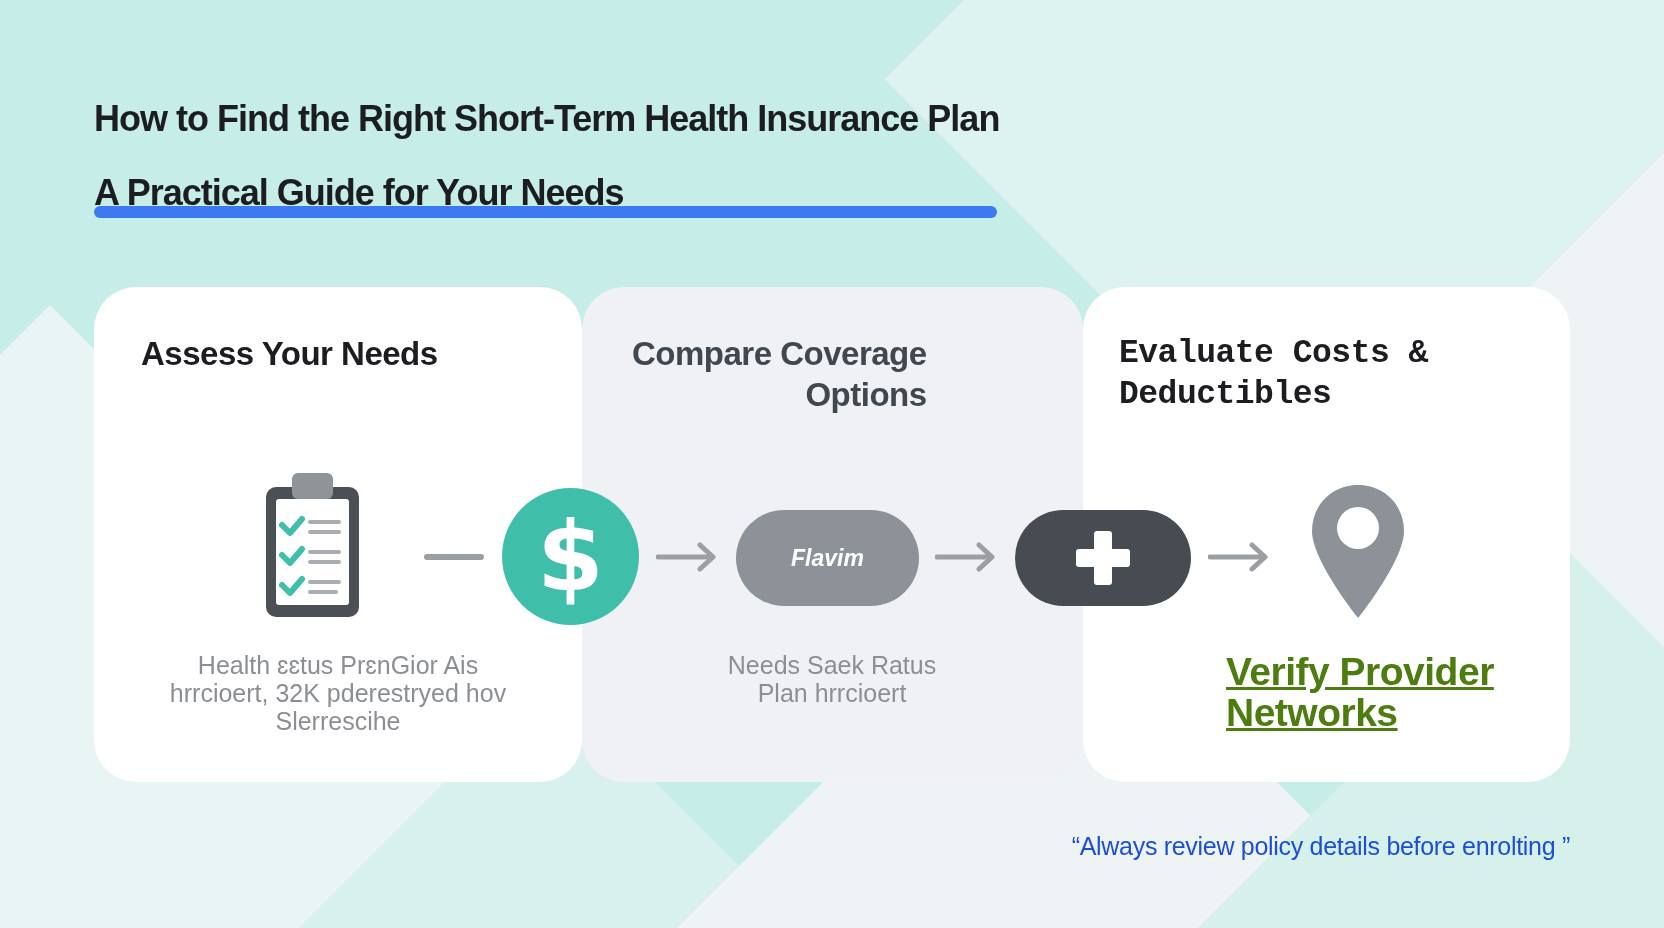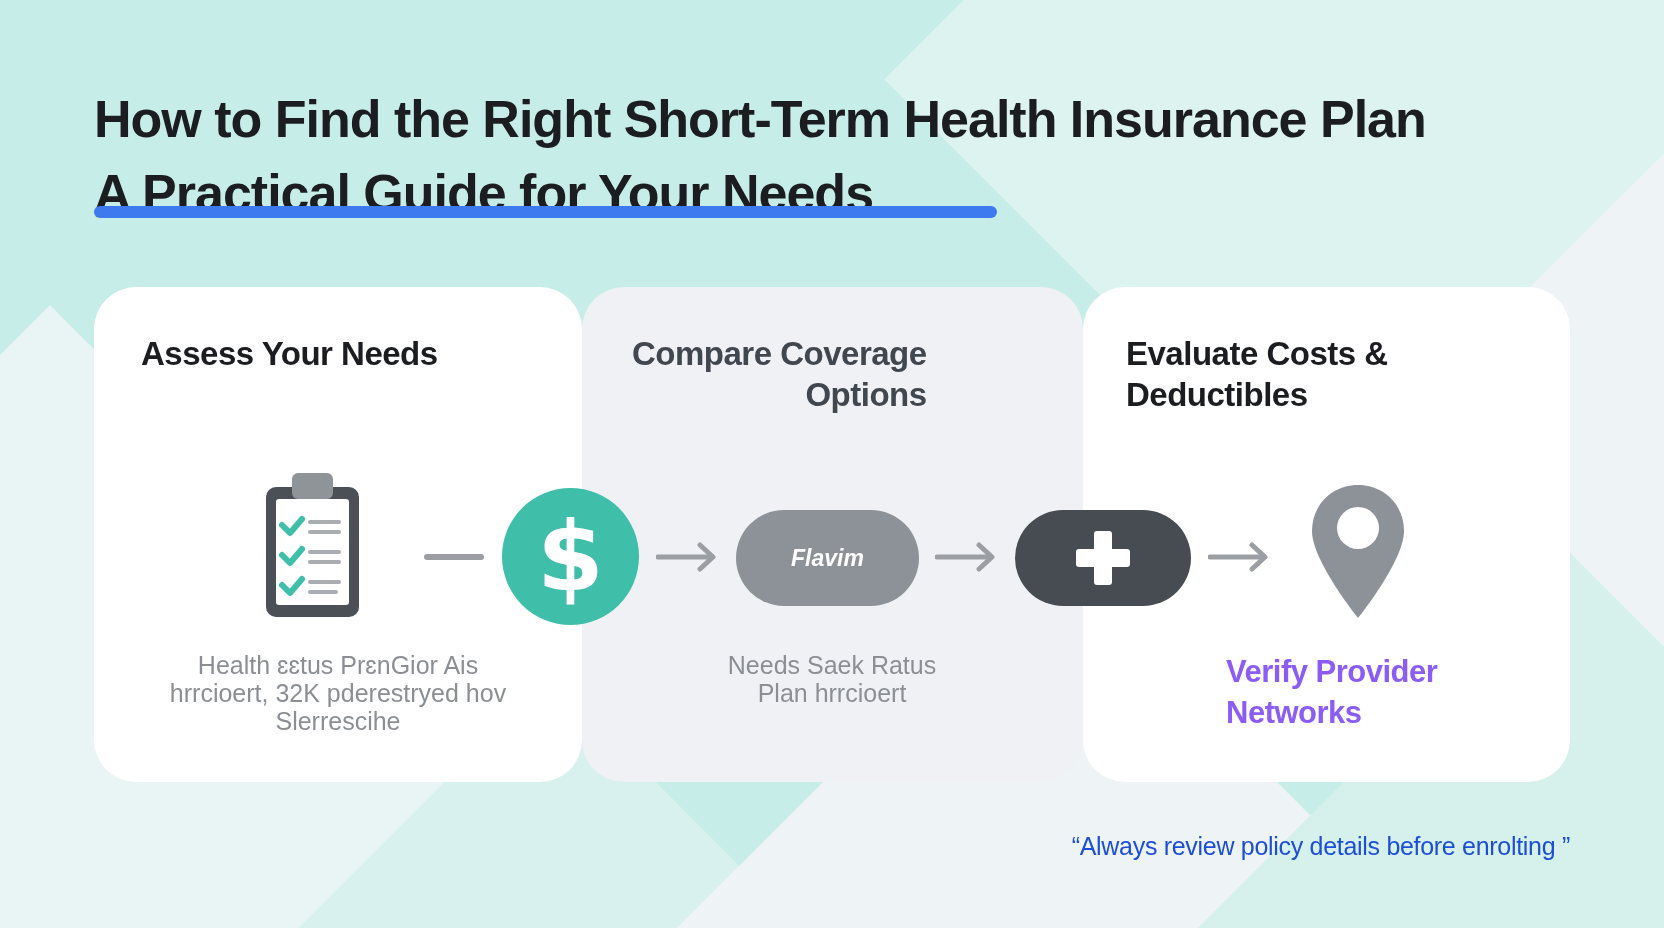--- a/index.html
+++ b/index.html
@@ -14,21 +14,21 @@
     .bg .s1 { left: 1000px; top: -200px; width: 900px; height: 700px; background: #dcf3ef; transform: rotate(45deg); transform-origin: center; }
     .bg .s2 { left: -300px; top: 450px; width: 700px; height: 700px; background: #e9f4f4; transform: rotate(45deg); }
     .bg .s3 { left: 300px; top: 780px; width: 500px; height: 500px; background: #d9f1ee; transform: rotate(45deg); }
     .bg .s4 { left: 700px; top: 700px; width: 700px; height: 700px; background: #eef3f6; transform: rotate(45deg); }
     .bg .s5 { left: 1300px; top: 650px; width: 600px; height: 600px; background: #d6f0ec; transform: rotate(45deg); }
     .bg .s6 { left: 1500px; top: 200px; width: 400px; height: 400px; background: #eef3f6; transform: rotate(45deg); }
 
     .title-block { position: absolute; left: 94px; top: 82px; z-index: 2; }
     .title-line {
       font-weight: 700;
-      font-size: 52px;
+      font-size: 36px;
       color: #1c1d20;
       letter-spacing: -1px;
       line-height: 74px;
       white-space: nowrap;
     }
     .underline {
       position: absolute; left: 0; top: 206px;
       width: 903px; height: 12px; border-radius: 6px;
       background: #3d7af0; z-index: 2;
     }
@@ -43,37 +43,37 @@
     .card-title {
       position: absolute;
       font-weight: 700;
       font-size: 33px;
       line-height: 41px;
       letter-spacing: -0.5px;
       color: #1c1d20;
     }
     .c1 .card-title { left: 47px; top: 46px; }
     .c2 .card-title { left: 50px; top: 46px; color: #41474e; text-align: right; }
-    .c3 .card-title { left: 43px; top: 46px; }
+    .c3 .card-title { left: 36px; top: 46px; font-family: Liberation Mono, monospace; }
 
     .desc {
       position: absolute;
       font-size: 25px;
       line-height: 28px;
       color: #8b8f94;
       text-align: center;
     }
     .c1 .desc { left: 60px; width: 368px; top: 364px; }
     .c2 .desc { left: 100px; width: 300px; top: 364px; }
 
     .verify-title {
       position: absolute;
       left: 143px; top: 364px;
-      font-weight: 700; font-size: 31px; line-height: 41px;
-      letter-spacing: -0.5px; color: #8b5cf6;
+      font-weight: 700; font-size: 39px; line-height: 41px;
+      letter-spacing: -0.5px; color: #4d7c0f; text-decoration: underline;
     }
 
     .flow { position: absolute; left: 0; top: 0; width: 1664px; height: 928px; z-index: 3; pointer-events: none; }
     .flow > * { pointer-events: auto; position: absolute; }
 
     .clipboard { left: 262px; top: 473px; width: 101px; height: 148px; }
     .connector-line { left: 424px; top: 554px; width: 60px; height: 6px; border-radius: 3px; background: #9b9fa4; }
     .dollar-circle {
       left: 502px; top: 488px; width: 137px; height: 137px; border-radius: 50%;
       background: #3fbfaa; color: #fff;

